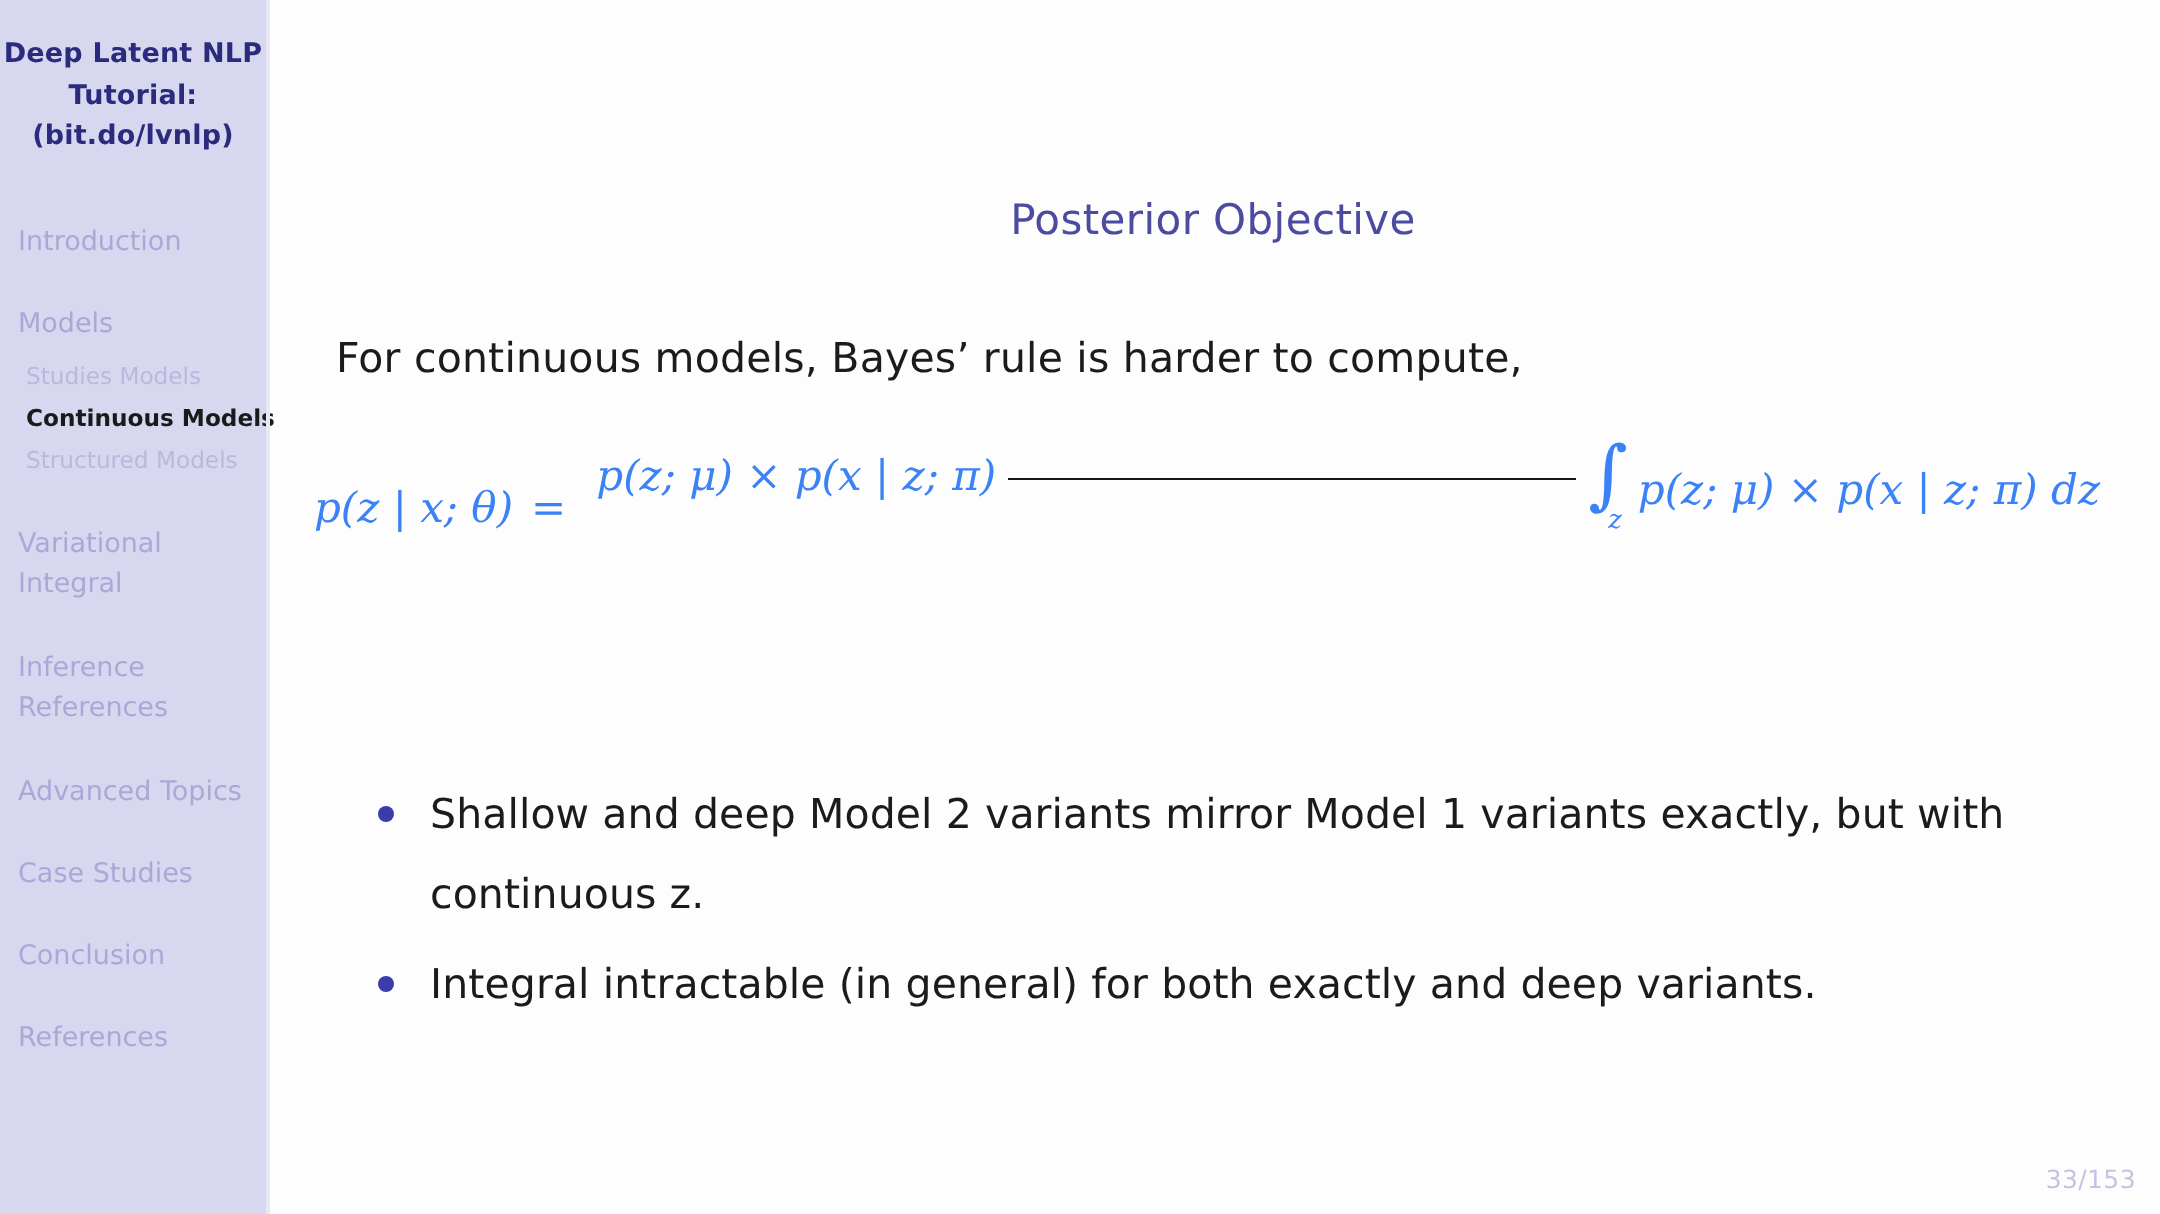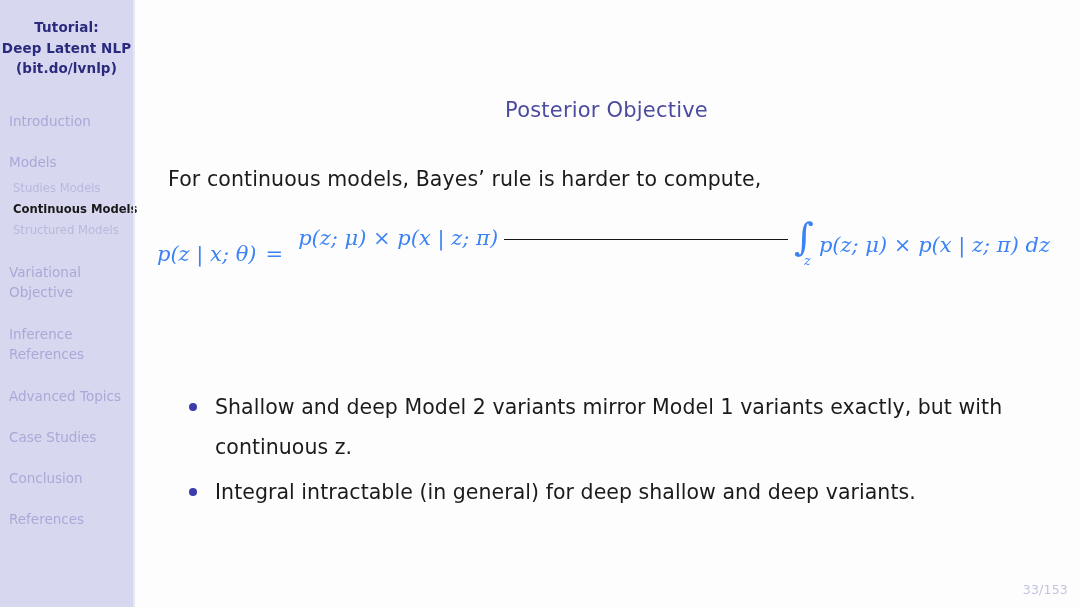--- a/index.html
+++ b/index.html
@@ -220,42 +220,42 @@
   }
 </style>
 </head>
 <body>
 
 <div class="slide">
 
   <div class="sidebar">
 
     <div class="sidebar-title">
+      <div>Deep Latent NLP</div>
       <div>Tutorial:</div>
-      <div>Deep Latent NLP</div>
       <div>(bit.do/lvnlp)</div>
     </div>
 
     <div class="nav">
 
       <div class="nav-section">Introduction</div>
 
       <div class="nav-spacer-lg"></div>
 
       <div class="nav-section">Models</div>
 
       <div class="nav-spacer-sm"></div>
 
       <div class="nav-sub">Studies Models</div>
       <div class="nav-sub active">Continuous Models</div>
       <div class="nav-sub">Structured Models</div>
 
       <div class="nav-spacer-lg"></div>
 
-      <div class="nav-section multiline" style="width:105px;">Variational Objective</div>
+      <div class="nav-section multiline" style="width:105px;">Variational Integral</div>
 
       <div class="nav-spacer-lg"></div>
 
       <div class="nav-section multiline" style="width:85px;">Inference References</div>
 
       <div class="nav-spacer-lg"></div>
 
       <div class="nav-section">Advanced Topics</div>
 
       <div class="nav-spacer-lg"></div>
@@ -303,21 +303,21 @@
 
     <div class="bullets">
 
       <div class="bullet-item">
         <span class="bullet-dot"></span>
         <span>Shallow and deep Model 2 variants mirror Model 1 variants exactly, but with continuous z.</span>
       </div>
 
       <div class="bullet-item">
         <span class="bullet-dot"></span>
-        <span>Integral intractable (in general) for deep shallow and deep variants.</span>
+        <span>Integral intractable (in general) for both exactly and deep variants.</span>
       </div>
 
     </div>
 
     <div class="page-number">33/153</div>
 
   </div>
 </div>
 
 </body></html>

